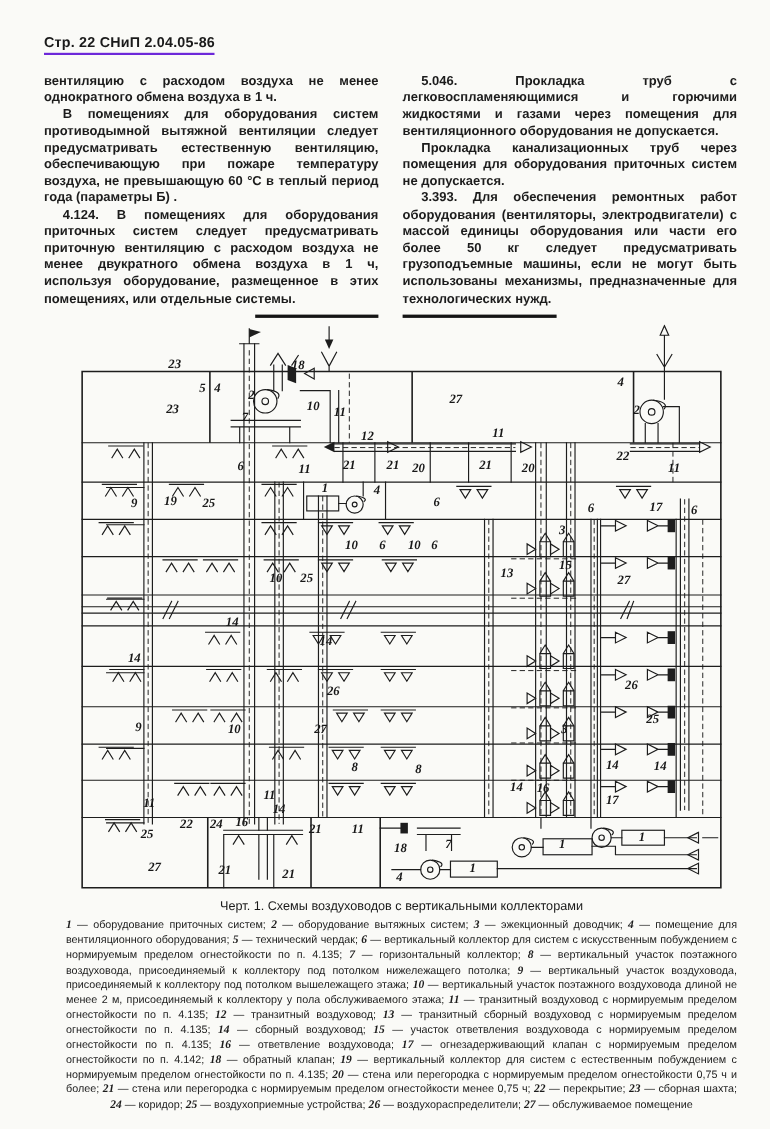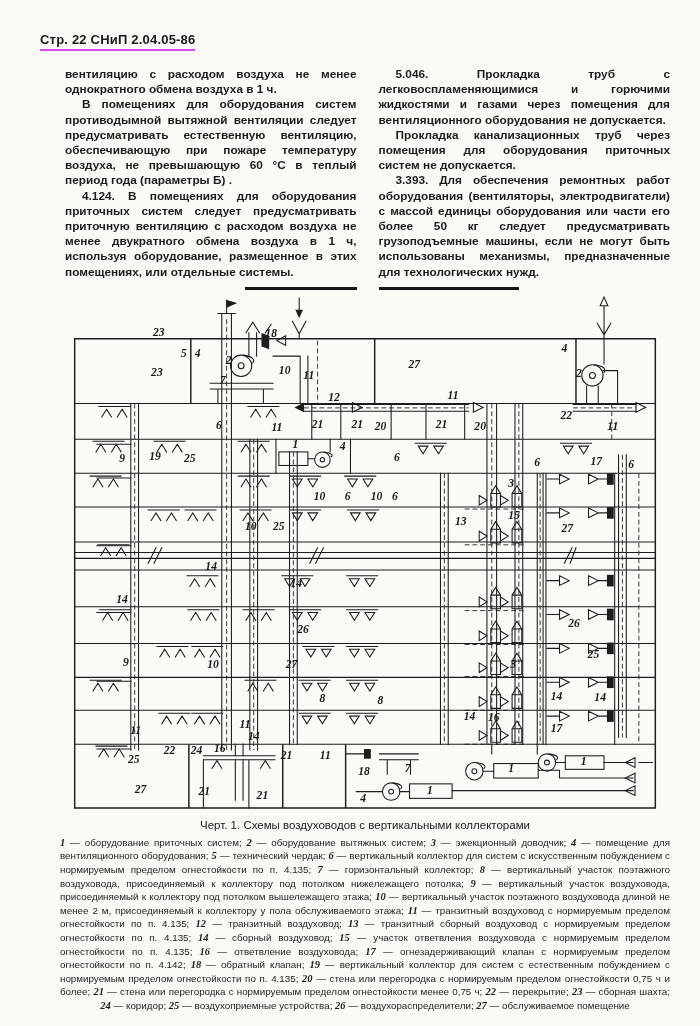--- a/index.html
+++ b/index.html
@@ -1,21 +1,21 @@
 <!DOCTYPE html>
 <html><head>
 <meta charset="utf-8">
 <style>
   html,body{margin:0;padding:0;}
   body{width:700px;height:1026px;background:#fafaf7;color:#1a1a1a;
        font-family:"Liberation Sans",sans-serif;overflow:hidden;}
   .page{padding:30px 30px 0 40px;}
   .hdr{font-size:13px;font-weight:700;display:inline-block;
-       border-bottom:2px solid #d946ef;padding-bottom:2px;letter-spacing:.2px;}
-  .cols{display:flex;gap:22px;margin-top:16px;margin-left:25px;}
+       border-bottom:2px solid #6d28d9;padding-bottom:2px;letter-spacing:.2px;}
+  .cols{display:flex;gap:22px;margin-top:16px;}
   .col{width:304px;font-size:11.8px;font-weight:700;line-height:15.2px;
        text-align:justify;color:#1c1c1c;}
   .para{margin:0;text-indent:17px;}
   .cont{text-indent:0;}
   .rule-l{height:3px;background:#151515;width:112px;margin:7px 0 0 auto;}
   .rule-r{height:3px;background:#151515;width:140px;margin:7px 0 0 0;}
   .fig{margin-top:6px;text-align:center;margin-left:20px;}
   svg{display:block;margin:0 auto;}
   .s1{stroke:#1d1d1d;stroke-width:1.1;fill:none;stroke-linecap:square;}
   .s2{stroke:#1d1d1d;stroke-width:1.5;fill:none;}

